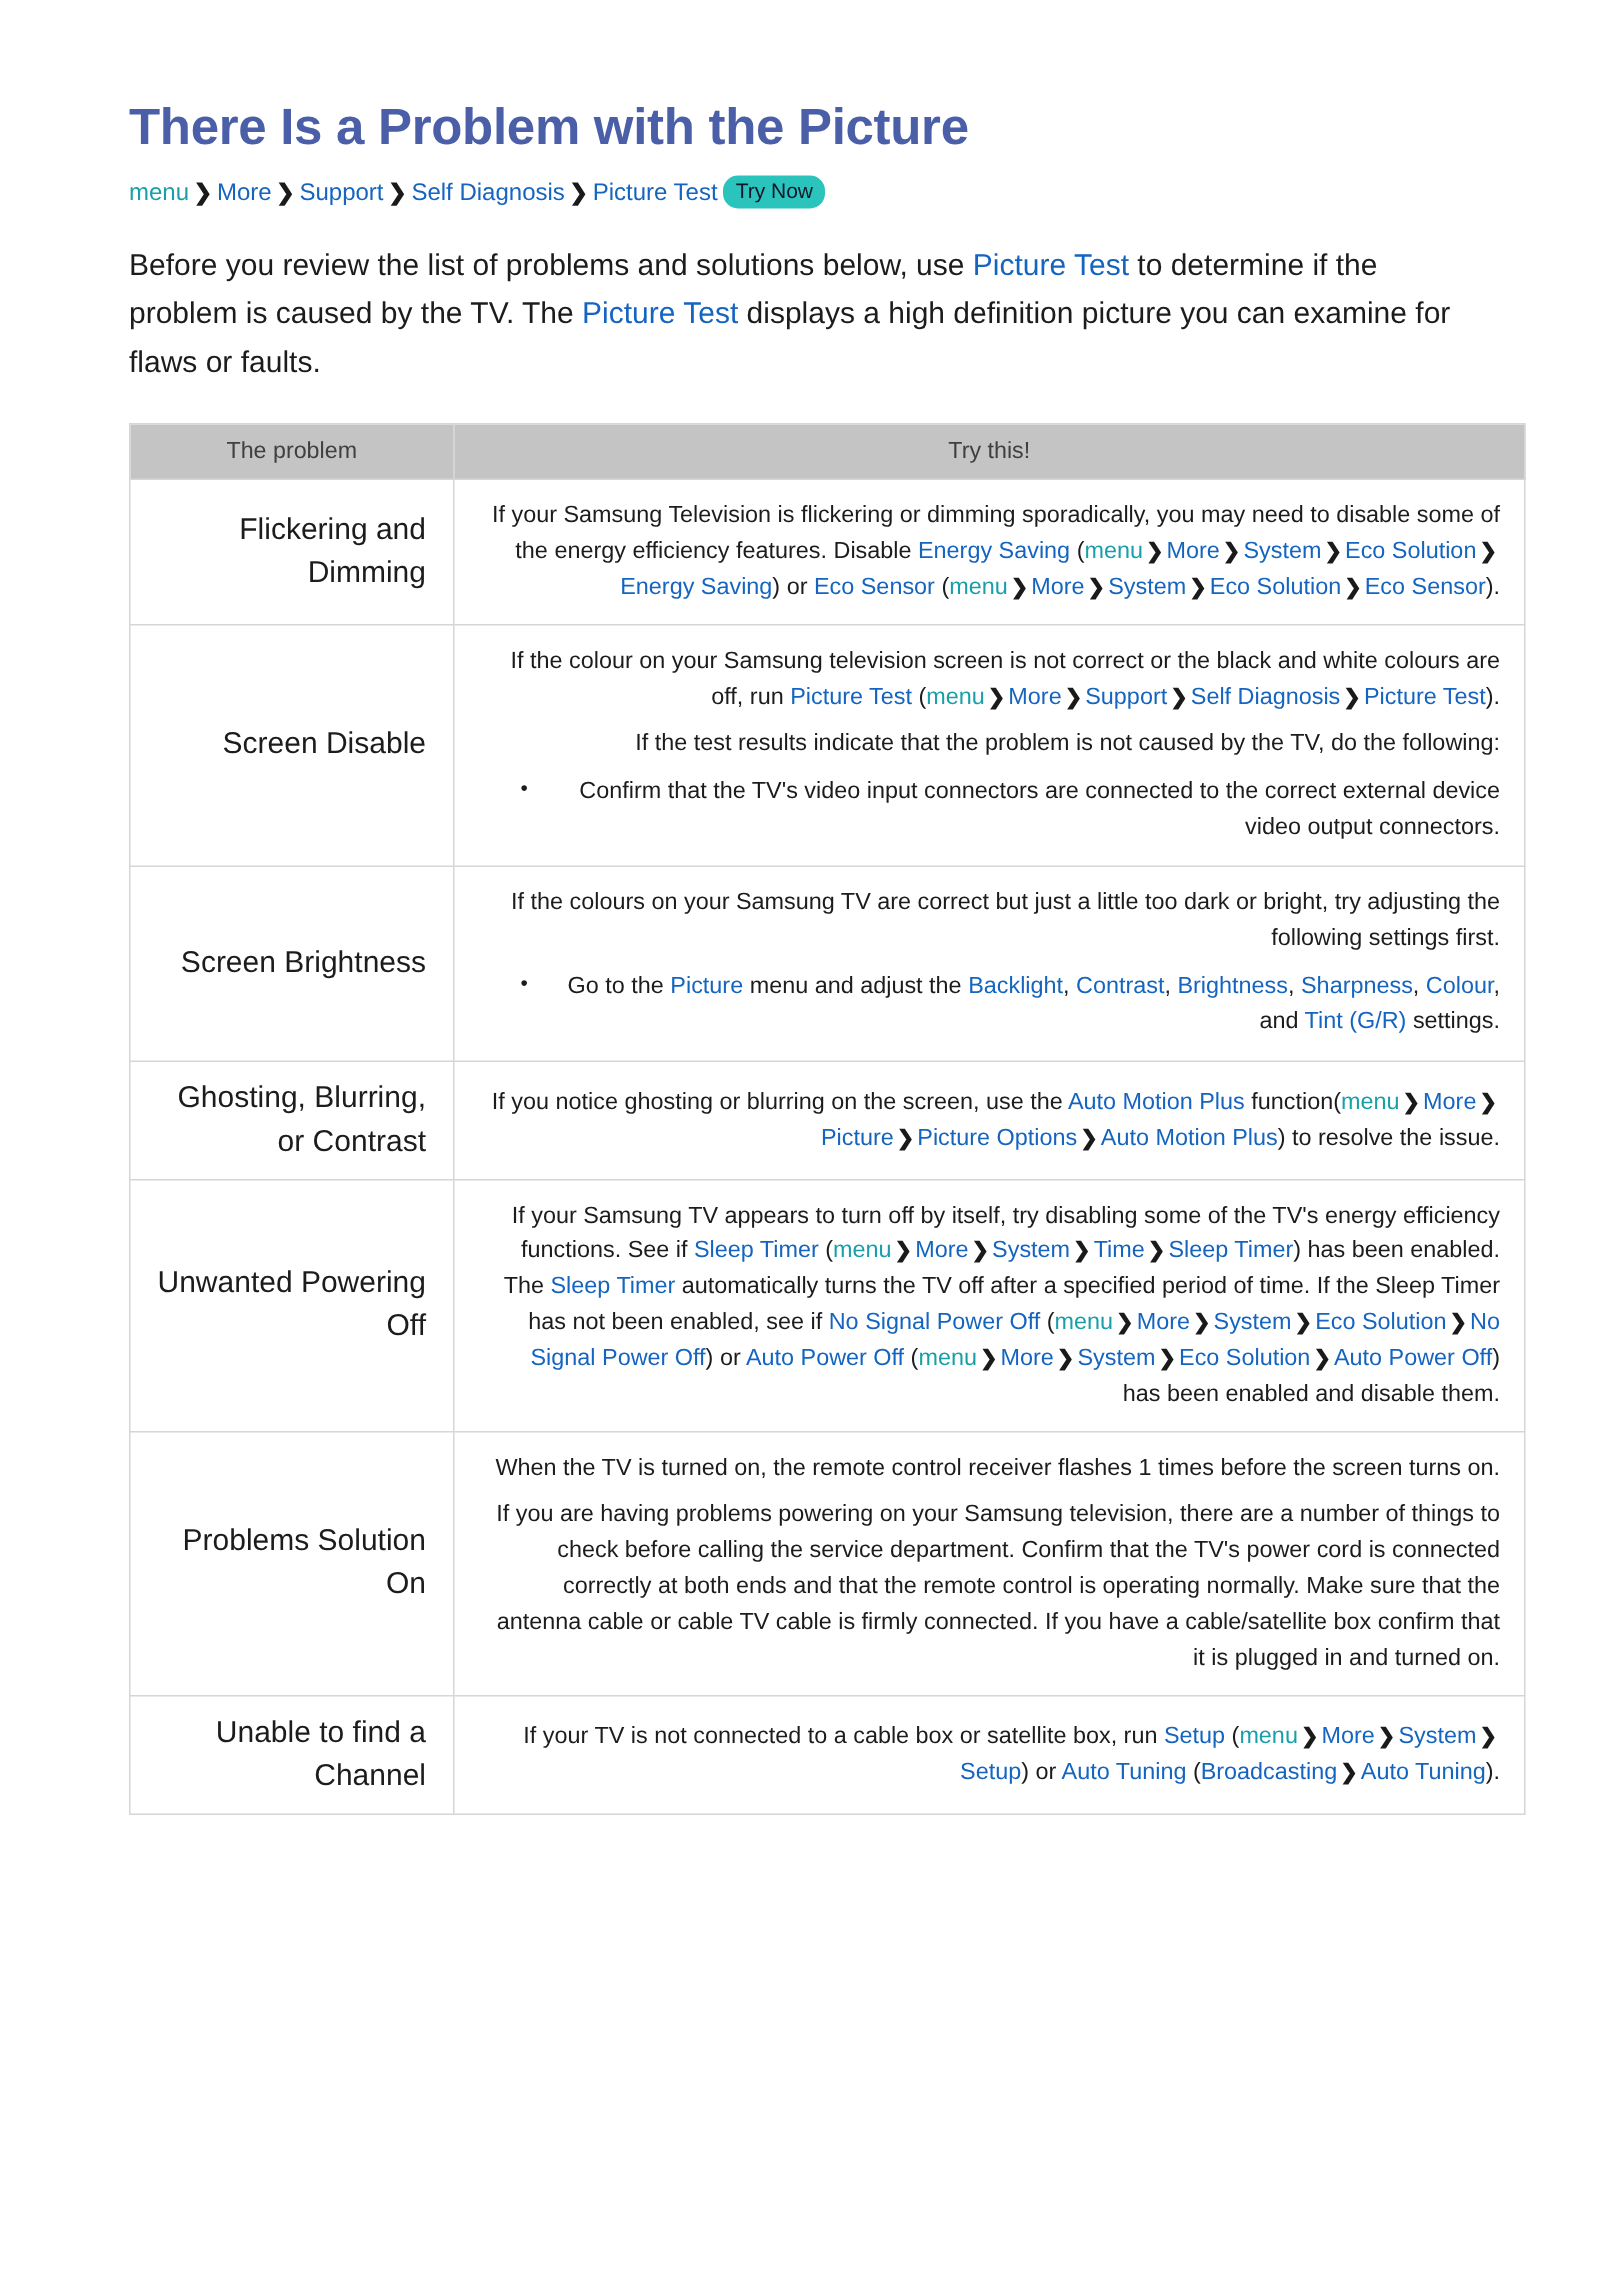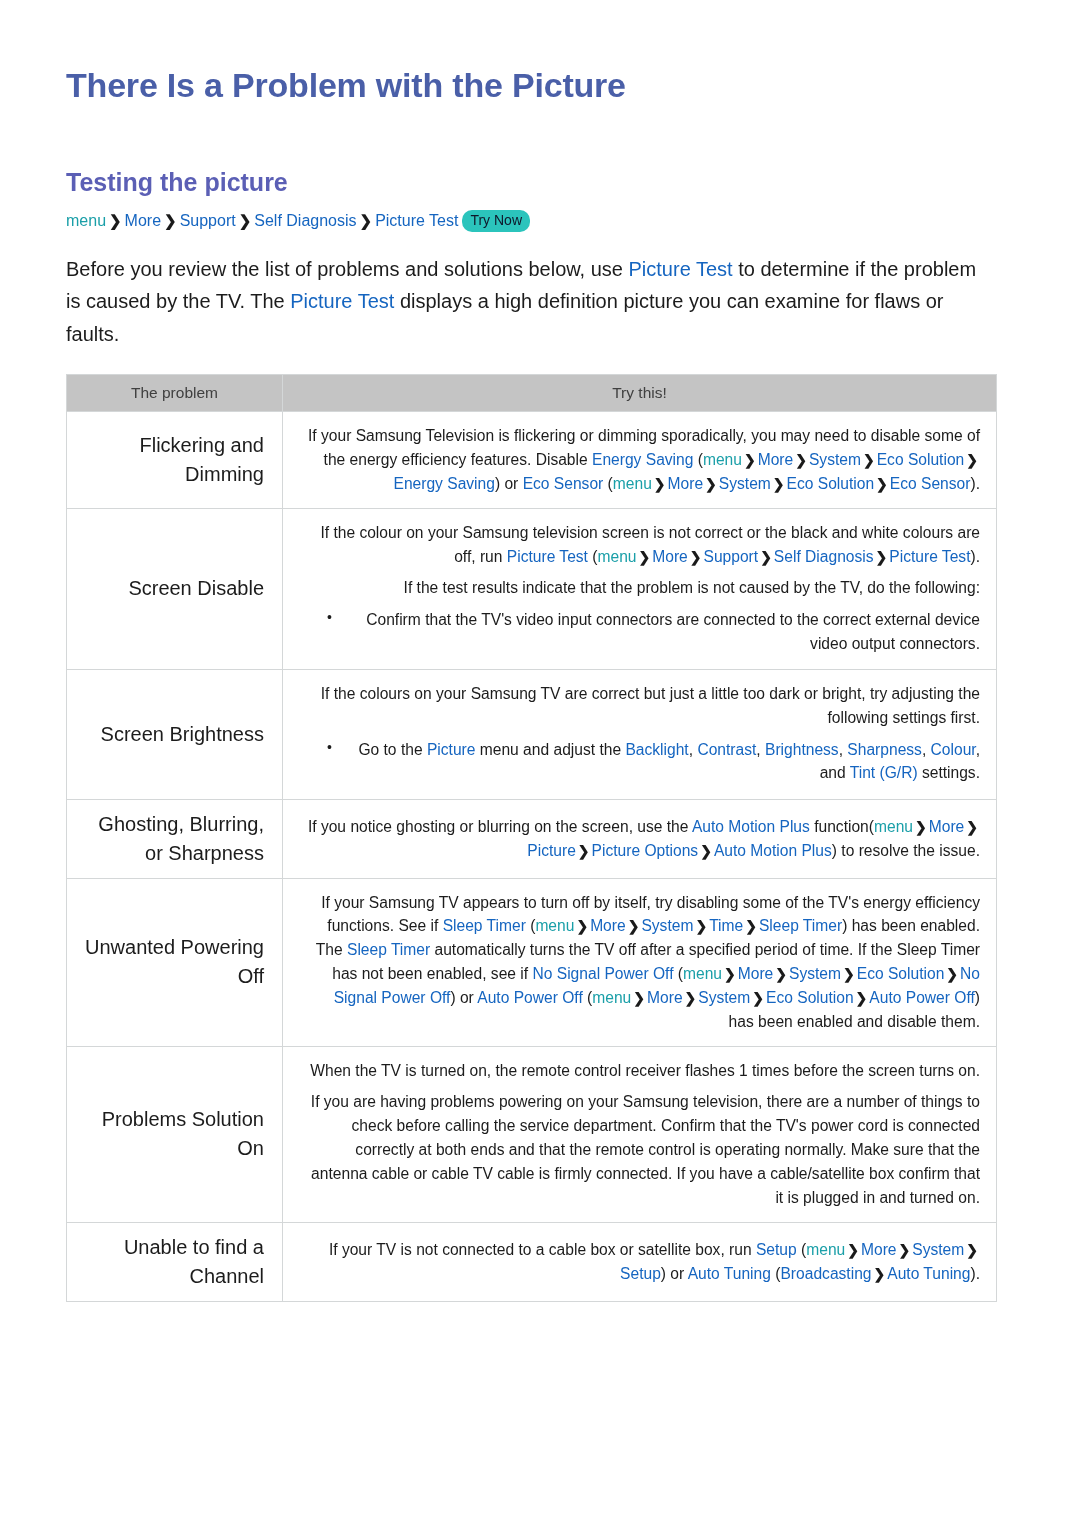--- a/index.html
+++ b/index.html
@@ -12,21 +12,21 @@
     height: 1527px;
     font-family: "Liberation Sans", sans-serif;
     color: #222222;
     overflow: hidden;
   }
   .page {
     position: relative;
     width: 1080px;
     height: 1527px;
     box-sizing: border-box;
-    padding: 0 66px;
+    padding: 0 86px;
   }
 
   
   .page-title {
     margin: 0;
     padding-top: 66px;
     font-size: 34px;
     font-weight: bold;
     color: #4a5fa8;
     letter-spacing: -0.2px;
@@ -145,21 +145,20 @@
     margin: 0 2px;
   }
 </style>
 </head>
 <body>
 
 <div class="page">
 
   <h1 class="page-title">There Is a Problem with the Picture</h1>
 
-  <h2 class="section-title">Testing the picture</h2>
 
   <div class="breadcrumb">
     <span class="crumb menu-term">menu</span><span class="crumb-sep">❯</span><span class="crumb">More</span><span class="crumb-sep">❯</span><span class="crumb">Support</span><span class="crumb-sep">❯</span><span class="crumb">Self Diagnosis</span><span class="crumb-sep">❯</span><span class="crumb">Picture Test</span><span class="try-now">Try Now</span>
   </div>
 
   <p class="intro"><span>Before you review the list of problems and solutions below, use </span><span class="term">Picture Test</span><span> to determine if the problem is caused by the TV. The </span><span class="term">Picture Test</span><span> displays a high definition picture you can examine for flaws or faults.</span></p>
 
   <table class="problems">
     <colgroup>
         <col class="c-problem">
@@ -195,21 +194,21 @@
         <td class="problem-cell">Screen Brightness</td>
         <td class="try-cell">
           <p>If the colours on your Samsung TV are correct but just a little too dark or bright, try adjusting the following settings first.</p>
           <ul>
             <li><span>Go to the </span><span class="term">Picture</span><span> menu and adjust the </span><span class="term">Backlight</span><span>, </span><span class="term">Contrast</span><span>, </span><span class="term">Brightness</span><span>, </span><span class="term">Sharpness</span><span>, </span><span class="term">Colour</span><span>, and </span><span class="term">Tint (G/R)</span><span> settings.</span></li>
           </ul>
         </td>
       </tr>
 
       <tr>
-        <td class="problem-cell">Ghosting, Blurring, or Sharpness</td>
+        <td class="problem-cell">Ghosting, Blurring, or Contrast</td>
         <td class="try-cell">
           <p><span>If you notice ghosting or blurring on the screen, use the </span><span class="term">Auto Motion Plus</span><span> function(</span><span class="term-menu">menu</span><span class="sep">❯</span><span class="term">More</span><span class="sep">❯</span><span class="term">Picture</span><span class="sep">❯</span><span class="term">Picture Options</span><span class="sep">❯</span><span class="term">Auto Motion Plus</span><span>) to resolve the issue.</span></p>
         </td>
       </tr>
 
       <tr>
         <td class="problem-cell">Unwanted Powering Off</td>
         <td class="try-cell">
           <p><span>If your Samsung TV appears to turn off by itself, try disabling some of the TV's energy efficiency functions. See if </span><span class="term">Sleep Timer</span><span> (</span><span class="term-menu">menu</span><span class="sep">❯</span><span class="term">More</span><span class="sep">❯</span><span class="term">System</span><span class="sep">❯</span><span class="term">Time</span><span class="sep">❯</span><span class="term">Sleep Timer</span><span>) has been enabled. The </span><span class="term">Sleep Timer</span><span> automatically turns the TV off after a specified period of time. If the Sleep Timer has not been enabled, see if </span><span class="term">No Signal Power Off</span><span> (</span><span class="term-menu">menu</span><span class="sep">❯</span><span class="term">More</span><span class="sep">❯</span><span class="term">System</span><span class="sep">❯</span><span class="term">Eco Solution</span><span class="sep">❯</span><span class="term">No Signal Power Off</span><span>) or </span><span class="term">Auto Power Off</span><span> (</span><span class="term-menu">menu</span><span class="sep">❯</span><span class="term">More</span><span class="sep">❯</span><span class="term">System</span><span class="sep">❯</span><span class="term">Eco Solution</span><span class="sep">❯</span><span class="term">Auto Power Off</span><span>) has been enabled and disable them.</span></p>
         </td>

